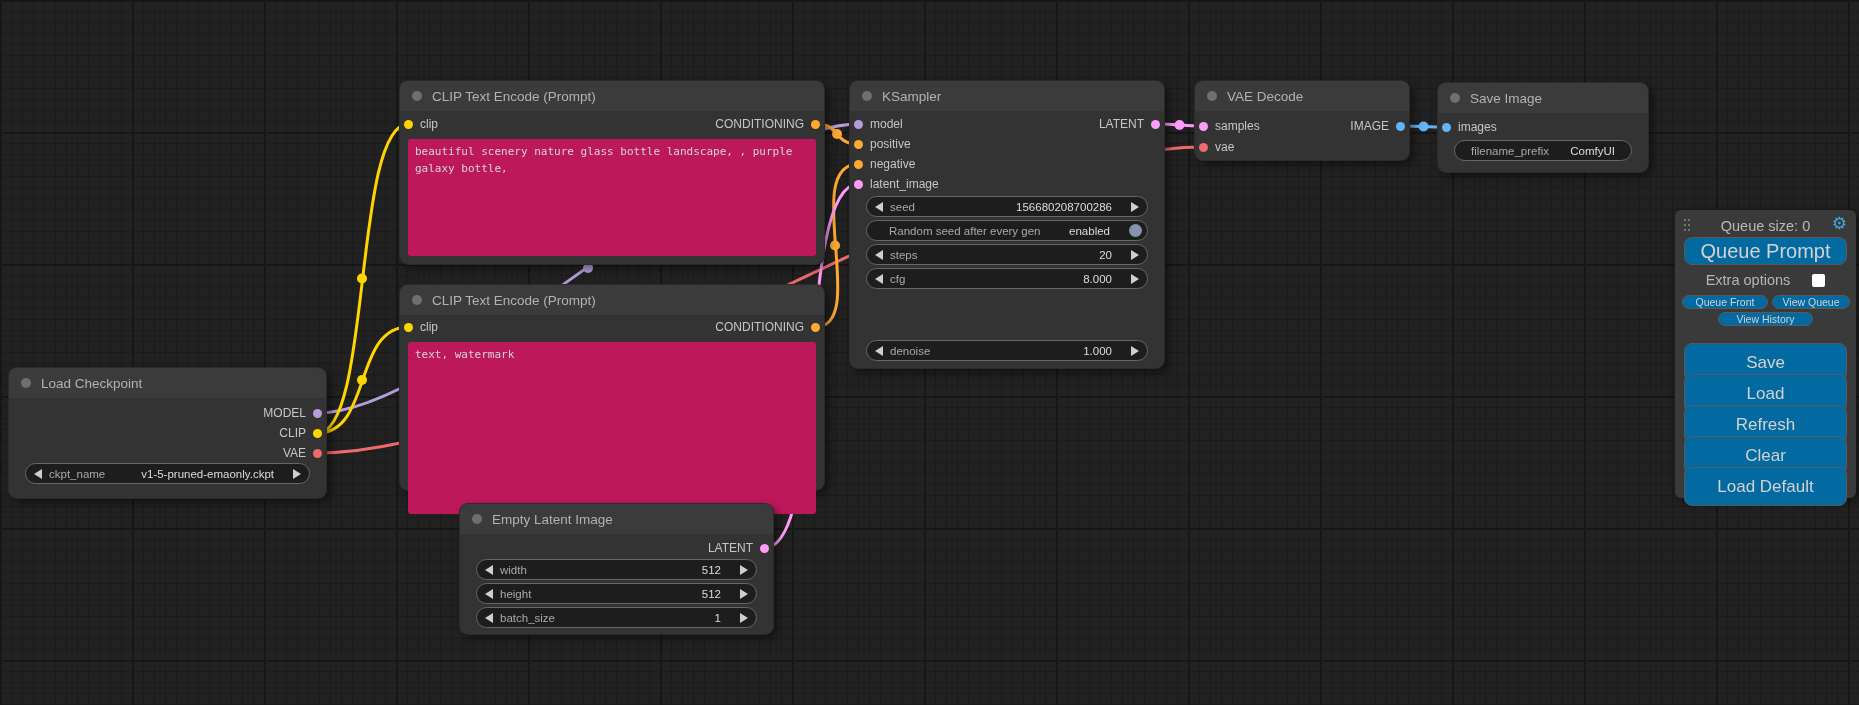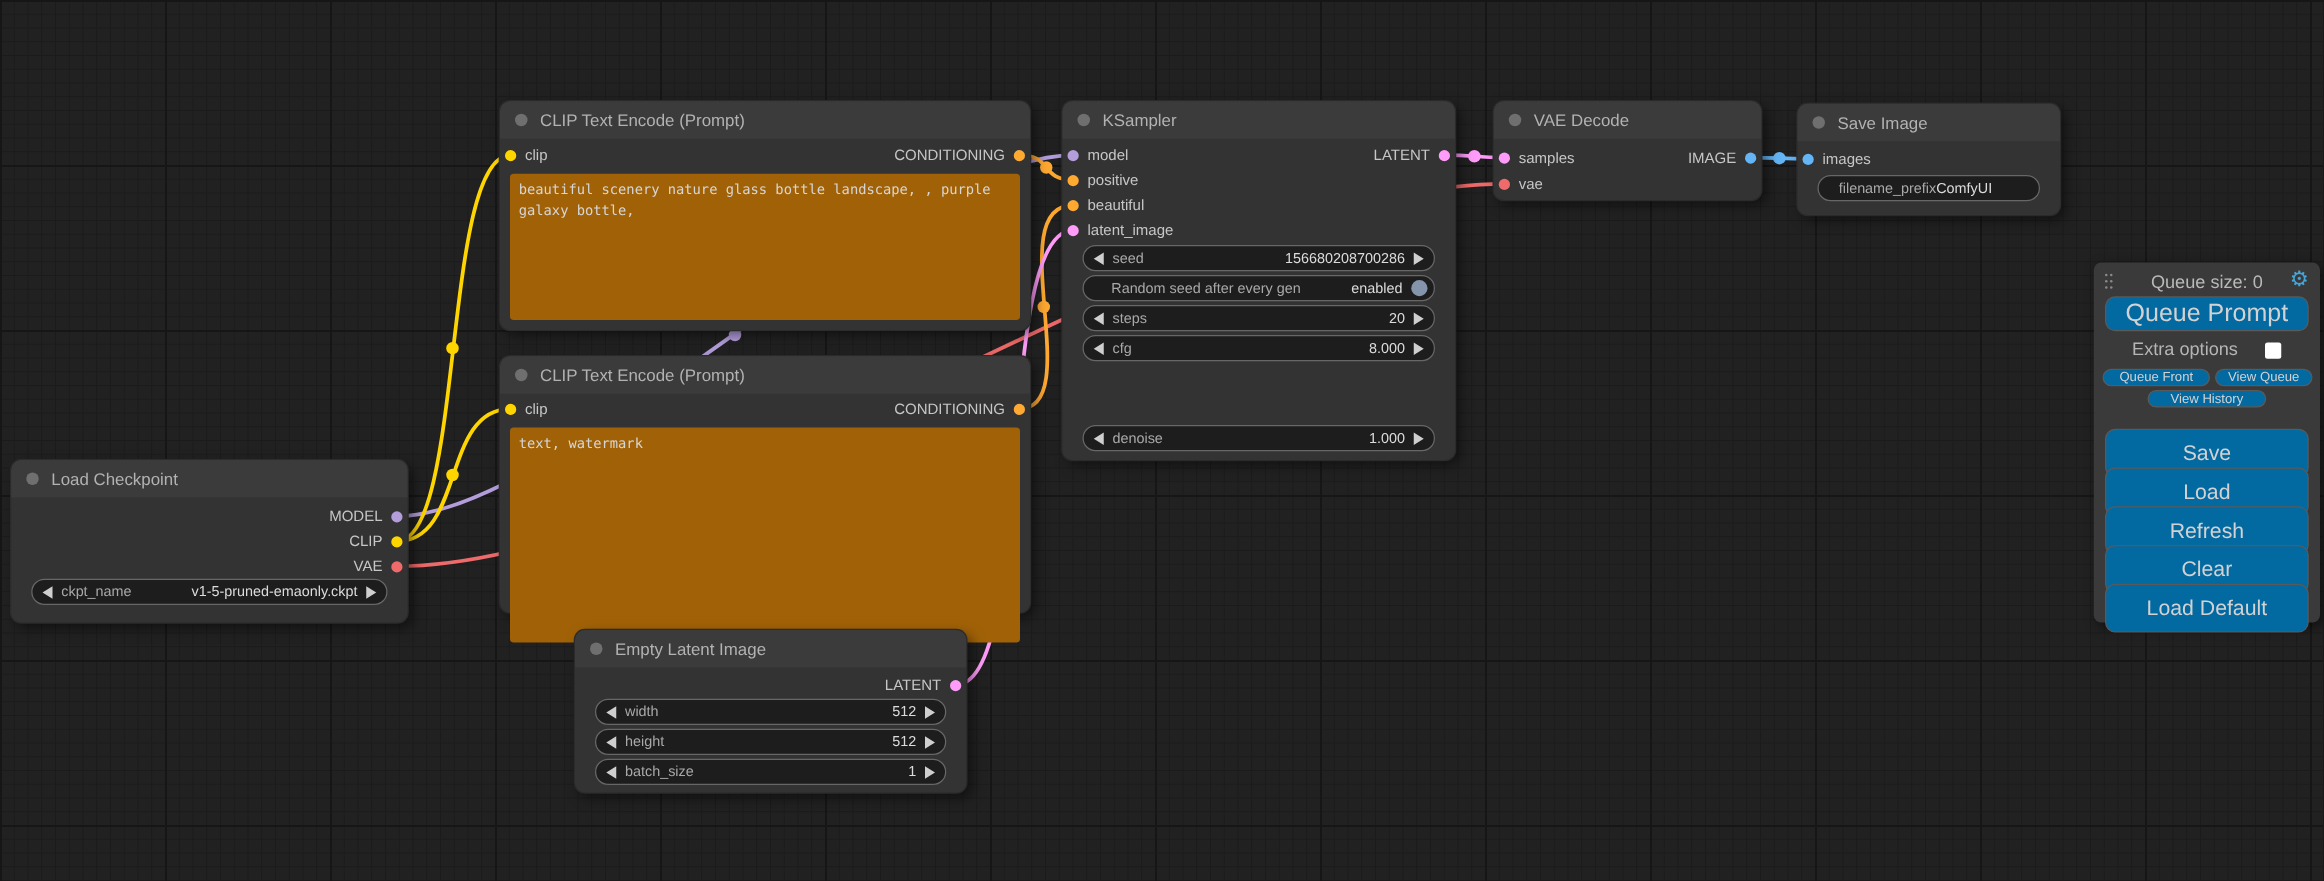--- a/index.html
+++ b/index.html
@@ -40,27 +40,27 @@
   .c-model { background:#B39DDB; } .c-clip { background:#FFD500; }
   .c-vae { background:#EF6A6A; }  .c-cond { background:#FFA931; }
   .c-latent { background:#FF9CF9; } .c-image { background:#64B5F6; }
 
   .widget {
     position:absolute; height:21px; background:#1d1d1d; border:1px solid #676767;
     border-radius:11px; display:flex; align-items:center; padding:0 8px;
     color:#a9a9a9; font-size:11.5px; z-index:3;
   }
   .w-label { margin-left:7px; white-space:nowrap; }
-  .w-value { margin-left:auto; margin-right:7px; color:#dcdcdc; white-space:nowrap; }
+  .w-value { margin-left:auto; margin-right:19px; color:#dcdcdc; white-space:nowrap; }
   .arrow-l { width:0; height:0; border-top:5px solid transparent; border-bottom:5px solid transparent; border-right:8px solid #cfcfcf; }
   .arrow-r { width:0; height:0; border-top:5px solid transparent; border-bottom:5px solid transparent; border-left:8px solid #cfcfcf; }
   .toggle-dot { width:13px; height:13px; border-radius:50%; background:#8494ab; margin-right:-3px; flex:0 0 auto; }
 
   .textarea {
-    position:absolute; background:#a16207; border-radius:3px; padding:5px 7px;
+    position:absolute; background:#be185d; border-radius:3px; padding:5px 7px;
     color:#d6d6d6; font-family:"DejaVu Sans Mono", monospace; font-size:11px;
     line-height:1.5; white-space:pre-wrap; z-index:3; overflow:hidden;
   }
 
   .panel {
     position:absolute; left:1675px; top:210px; width:181px; height:288px; z-index:4;
     background:#3a3a3a; border-radius:6px; box-shadow:3px 3px 9px rgba(0,0,0,.5);
     color:#b5b5b5;
   }
   .panel-header { position:absolute; left:0; top:6px; width:100%; height:20px;
@@ -202,21 +202,21 @@
     <div class="in-slot" style="top:33px">
       <span class="dot c-model"></span>
       <span>model</span>
     </div>
     <div class="in-slot" style="top:53px">
       <span class="dot c-cond"></span>
       <span>positive</span>
     </div>
     <div class="in-slot" style="top:73px">
       <span class="dot c-cond"></span>
-      <span>beautiful</span>
+      <span>negative</span>
     </div>
     <div class="in-slot" style="top:93px">
       <span class="dot c-latent"></span>
       <span>latent_image</span>
     </div>
     <div class="out-slot" style="top:33px">
       <span>LATENT</span>
       <span class="dot c-latent"></span>
     </div>
     <div class="widget" style="left:16px;top:115px;width:282px">
@@ -271,21 +271,21 @@
 
   <div class="node" style="left:1438px;top:83px;width:210px;height:89px">
     <div class="node-title">
       <span class="title-dot"></span>
       <span>Save Image</span>
     </div>
     <div class="in-slot" style="top:34px">
       <span class="dot c-image"></span>
       <span>images</span>
     </div>
-    <div class="widget" style="left:16px;top:57px;width:178px;padding:0 16px">
+    <div class="widget" style="left:16px;top:57px;width:178px;justify-content:space-between;padding:0 16px">
       <span>filename_prefix</span>
       <span style="color:#dcdcdc">ComfyUI</span>
     </div>
   </div>
 
   <div class="panel">
     <span class="drag-handle">
       <i></i>
         <i></i>
         <i></i>

